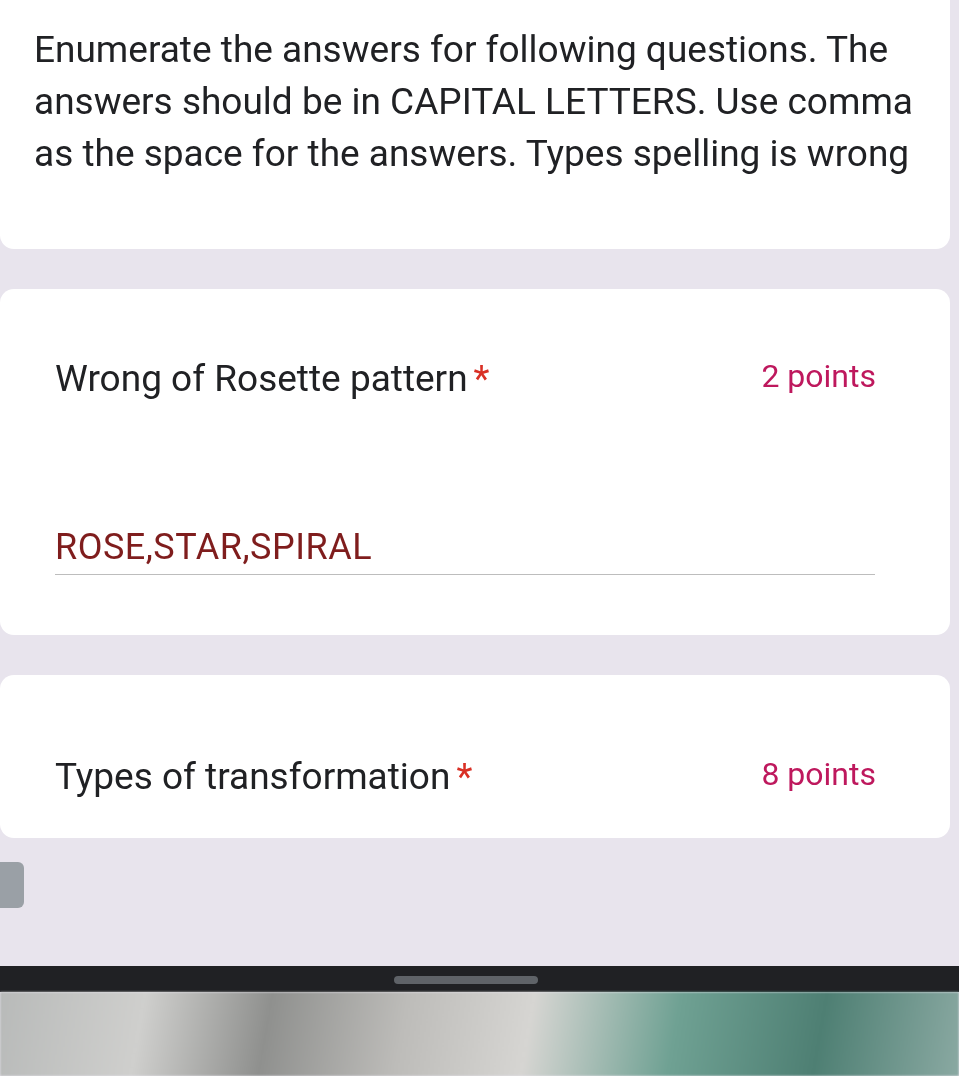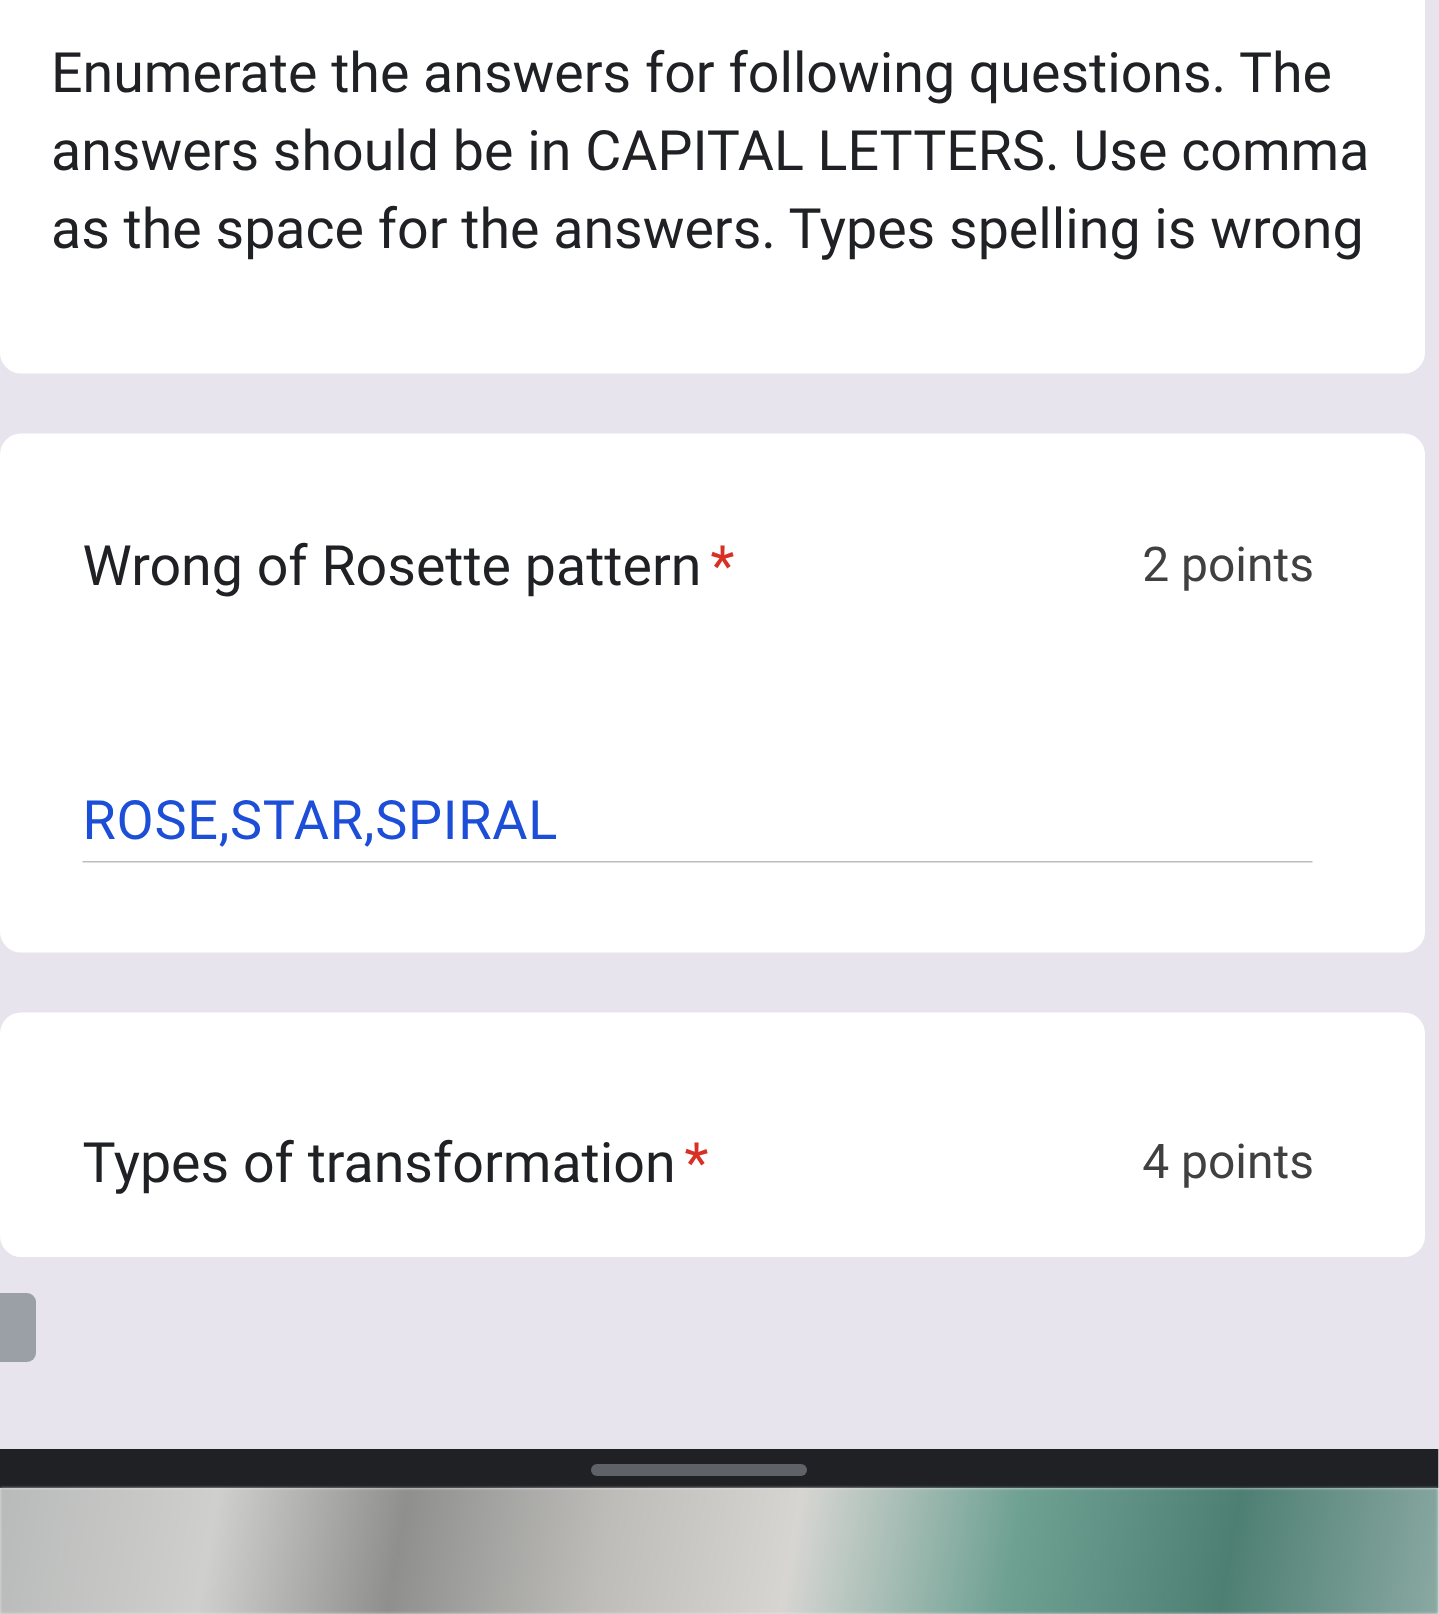--- a/index.html
+++ b/index.html
@@ -45,30 +45,30 @@
     color: #202124;
     letter-spacing: 0px;
     flex: 1;
   }
   .required {
     color: #d93025;
     margin-left: 6px;
   }
   .points {
     font-size: 32px;
-    color: #404040;
+    color: #be185d;
     white-space: nowrap;
     margin-left: 30px;
     padding-right: 40px;
   }
   .answer-input {
     border: none;
     border-bottom: 1px solid #bdbdbd;
     font-size: 36px;
-    color: #1d4ed8;
+    color: #7f1d1d;
     width: 820px;
     padding: 6px 0;
     outline: none;
     font-family: inherit;
     background: transparent;
     margin-top: 120px;
     letter-spacing: 0.5px;
   }
   .alert-tab {
     position: absolute;
@@ -132,21 +132,21 @@
     <div class="points">2 points</div>
   </div>
   <input type="text" class="answer-input" value="ROSE,STAR,SPIRAL" style="">
 </div>
 
 <div class="card question-card q2">
   <div class="question-header">
     <div class="question-title">
       <span>Types of transformation</span><span class="required">*</span>
     </div>
-    <div class="points">4 points</div>
+    <div class="points">8 points</div>
   </div>
 </div>
 
 <div class="alert-tab"></div>
 <div class="side-line"></div>
 <div class="bottom-bar"></div>
 <div class="bottom-handle"></div>
 <div class="bg-photo"></div>
 
 </body></html>

